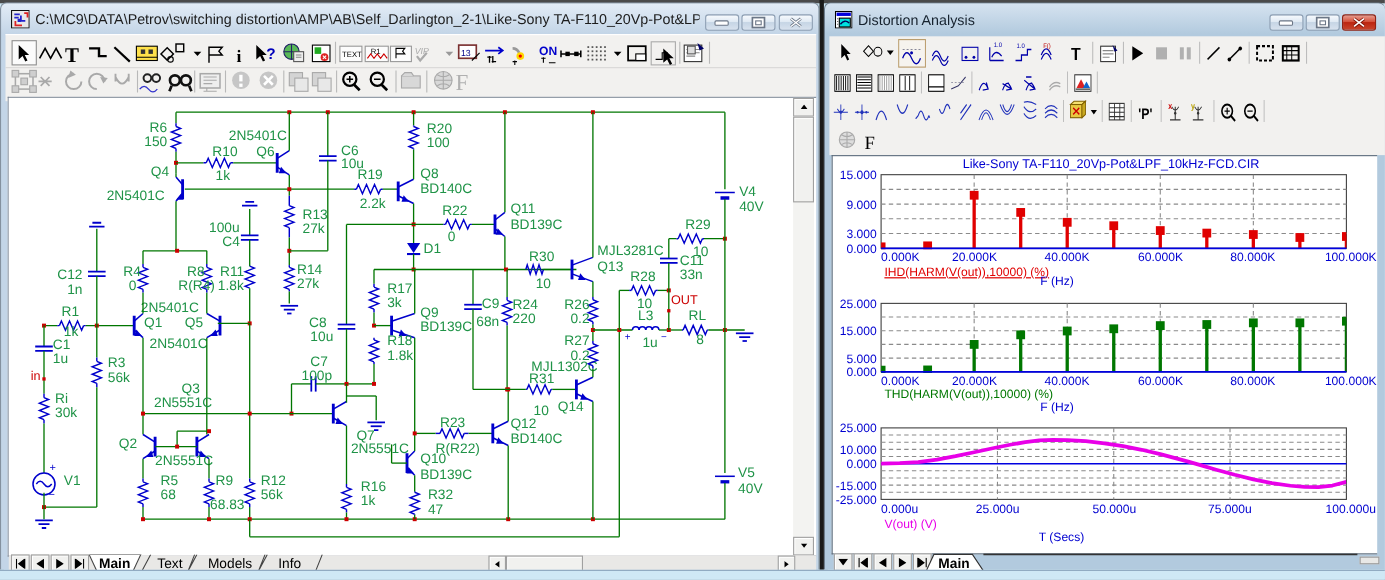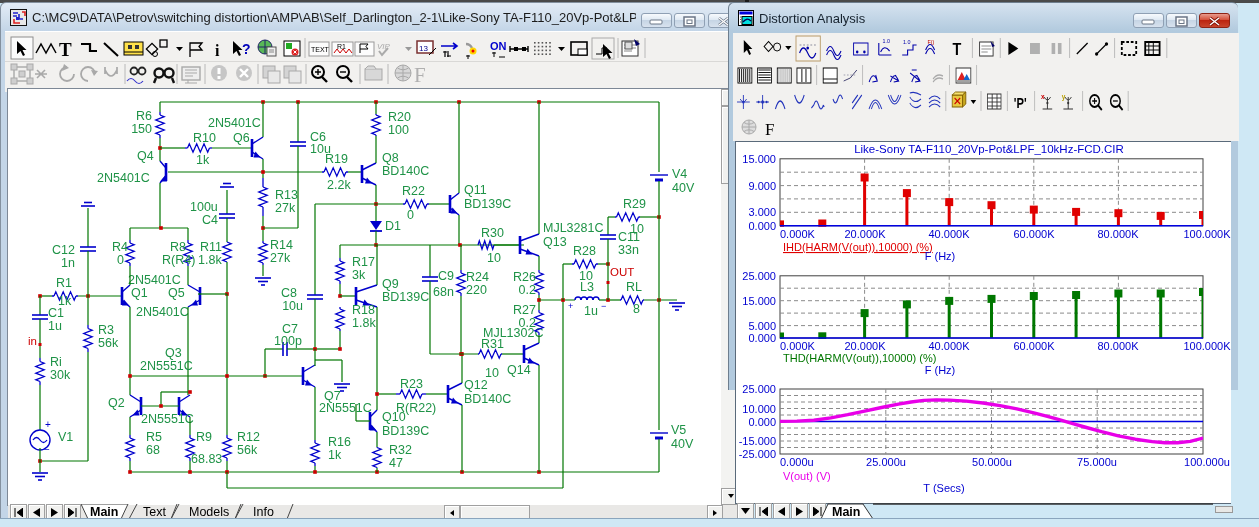--- a/index.html
+++ b/index.html
@@ -683,21 +683,21 @@
       </svg>
     </div>
     <div style="position:absolute;left:459px;top:502px;width:70px;height:15px;background:#f1f1ef;border:1px solid #a0a0a0;box-shadow:inset 1px 1px 0 #fff;box-sizing:border-box"></div>
     <div style="position:absolute;left:706px;top:502px;width:16px;height:15px;background:#f1f1ef;border:1px solid #a0a0a0;box-shadow:inset 1px 1px 0 #fff;display:flex;align-items:center;justify-content:center;font-size:8px;color:#000;box-sizing:border-box">
       <svg width="5" height="8" style="display:block">
         <path d="M0,1 L4,4 L0,7 Z" fill="#000"></path>
       </svg>
     </div>
 </div>
 
-<div class="win" style="left:728px;top:2px;width:510px;height:388px;background:linear-gradient(#d6e3f0,#b2cade 28px,#b2cade);border:1px solid #6e7e8e;border-bottom:none;border-right:none">
+<div class="win" style="left:749px;top:2px;width:510px;height:516px;background:linear-gradient(#d6e3f0,#b2cade 28px,#b2cade);border:1px solid #6e7e8e;border-bottom:none;border-right:none">
   <div style="position:absolute;left:9px;top:7px;width:17px;height:17px">
     <svg width="16" height="16">
         <rect x="0.5" y="0.5" width="15" height="15" fill="#fff" stroke="#000"></rect>
         <rect x="1.5" y="1.5" width="13" height="3" fill="#0000dd"></rect>
         <rect x="4" y="6.5" width="10" height="8" fill="#00e0e0" stroke="#000"></rect>
         <path d="M5,12 q4,-5 8,-1" stroke="#005" fill="none" stroke-width="1.3"></path>
         <path d="M2,7 h1 M2,9.5 h1 M2,12 h1" stroke="#555"></path>
       </svg>
   </div>
   <div style="position:absolute;left:30px;top:8px;font-size:13px;color:#16222e">Distortion Analysis</div>

